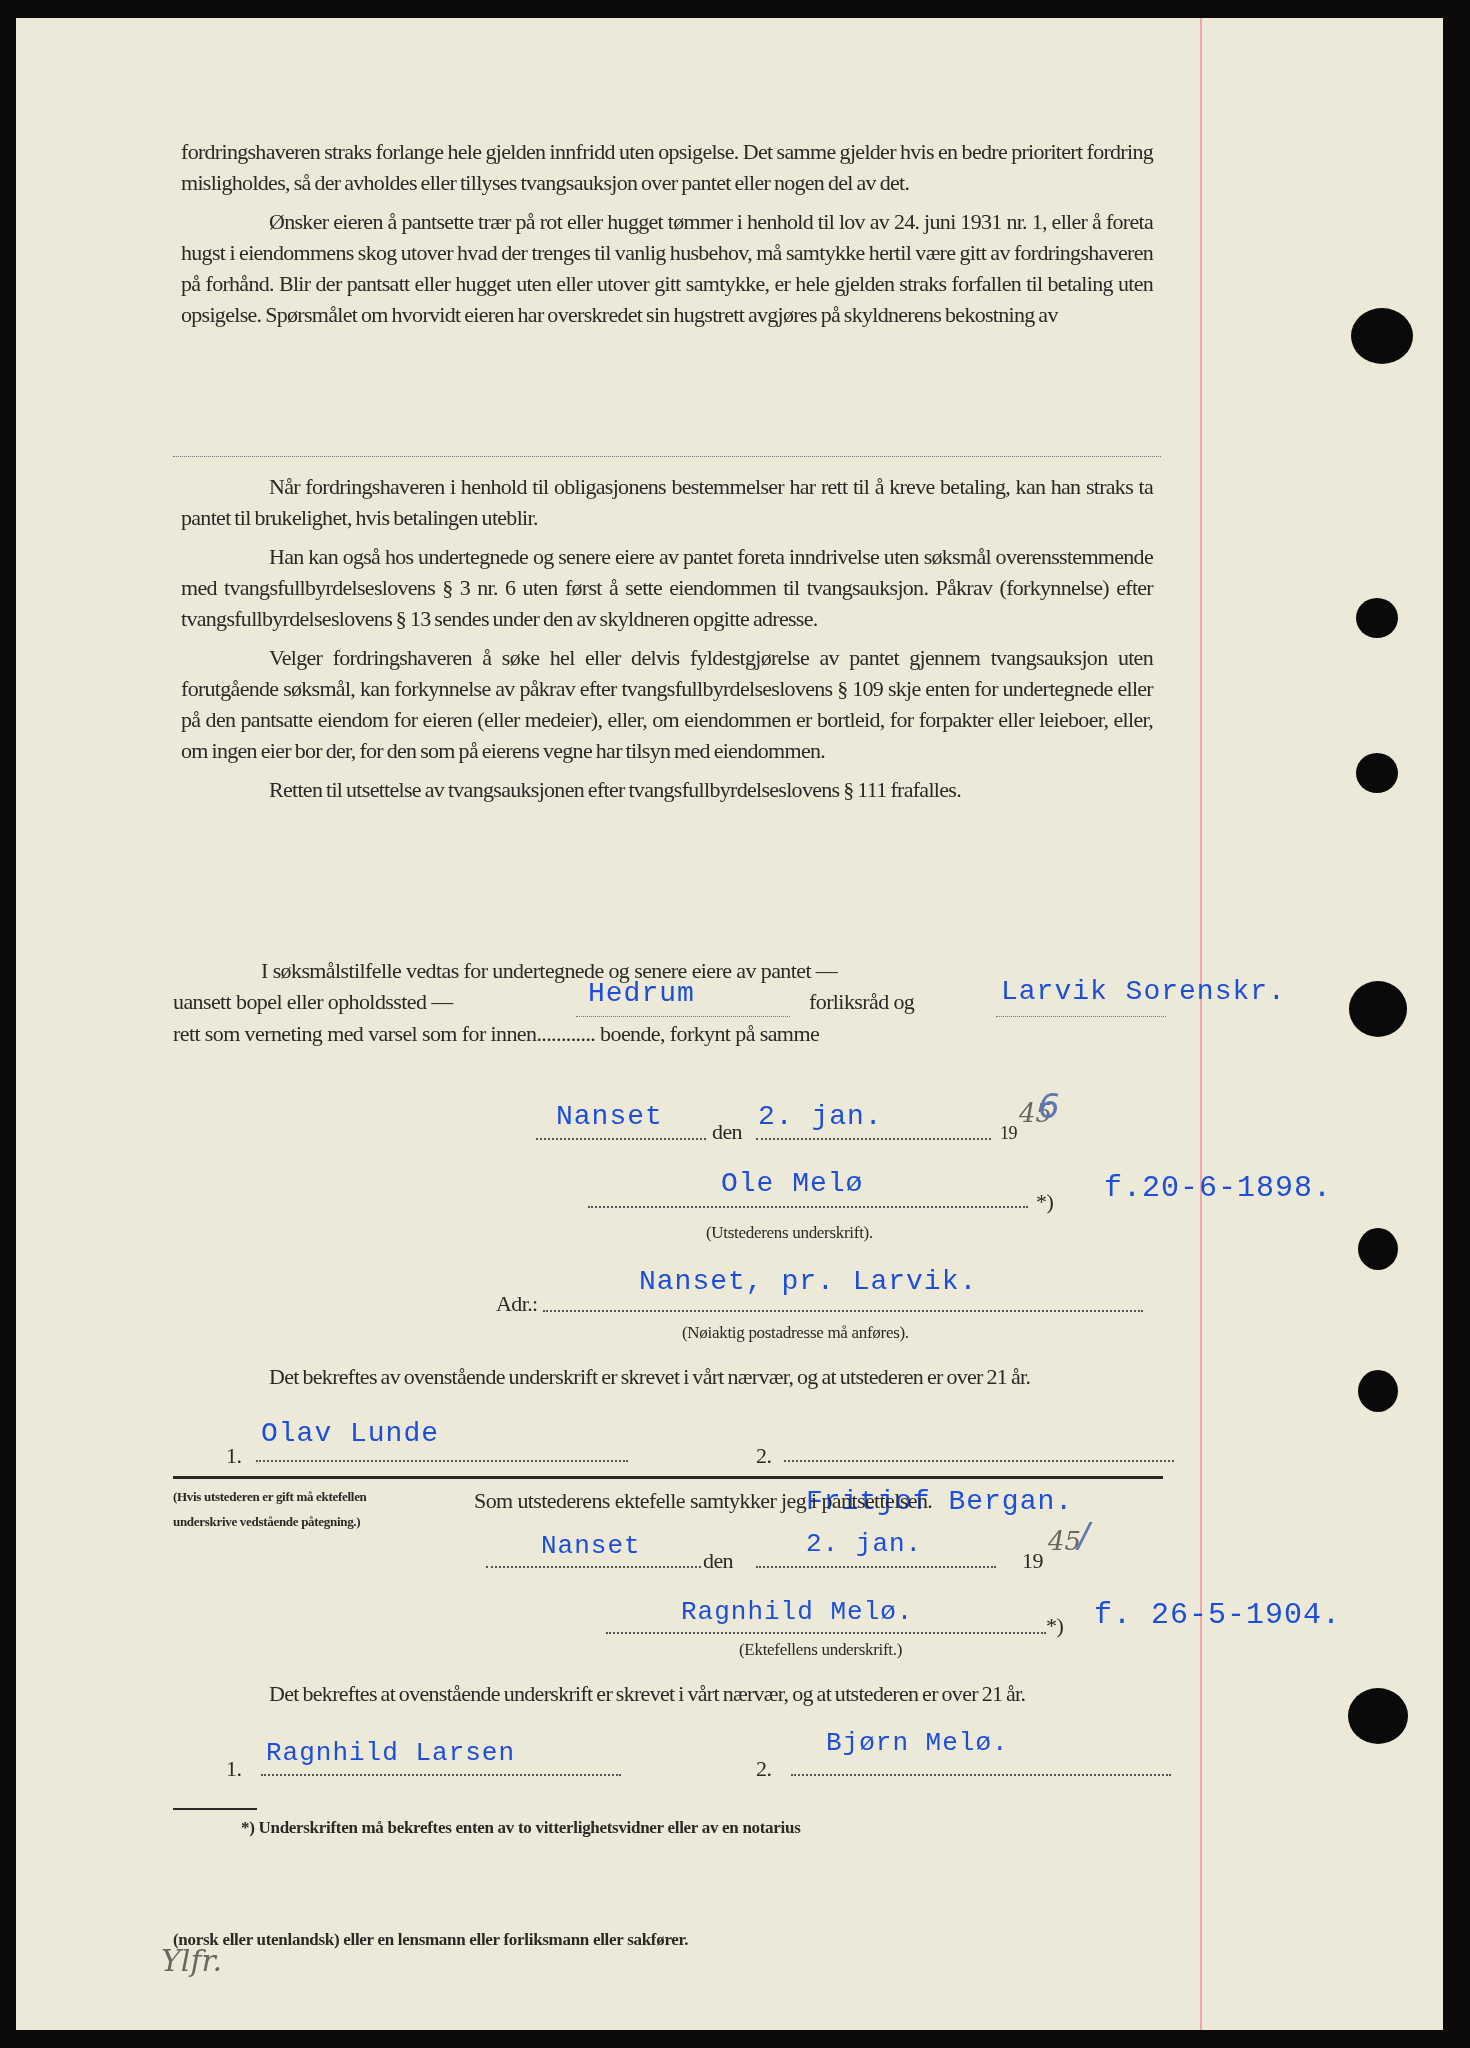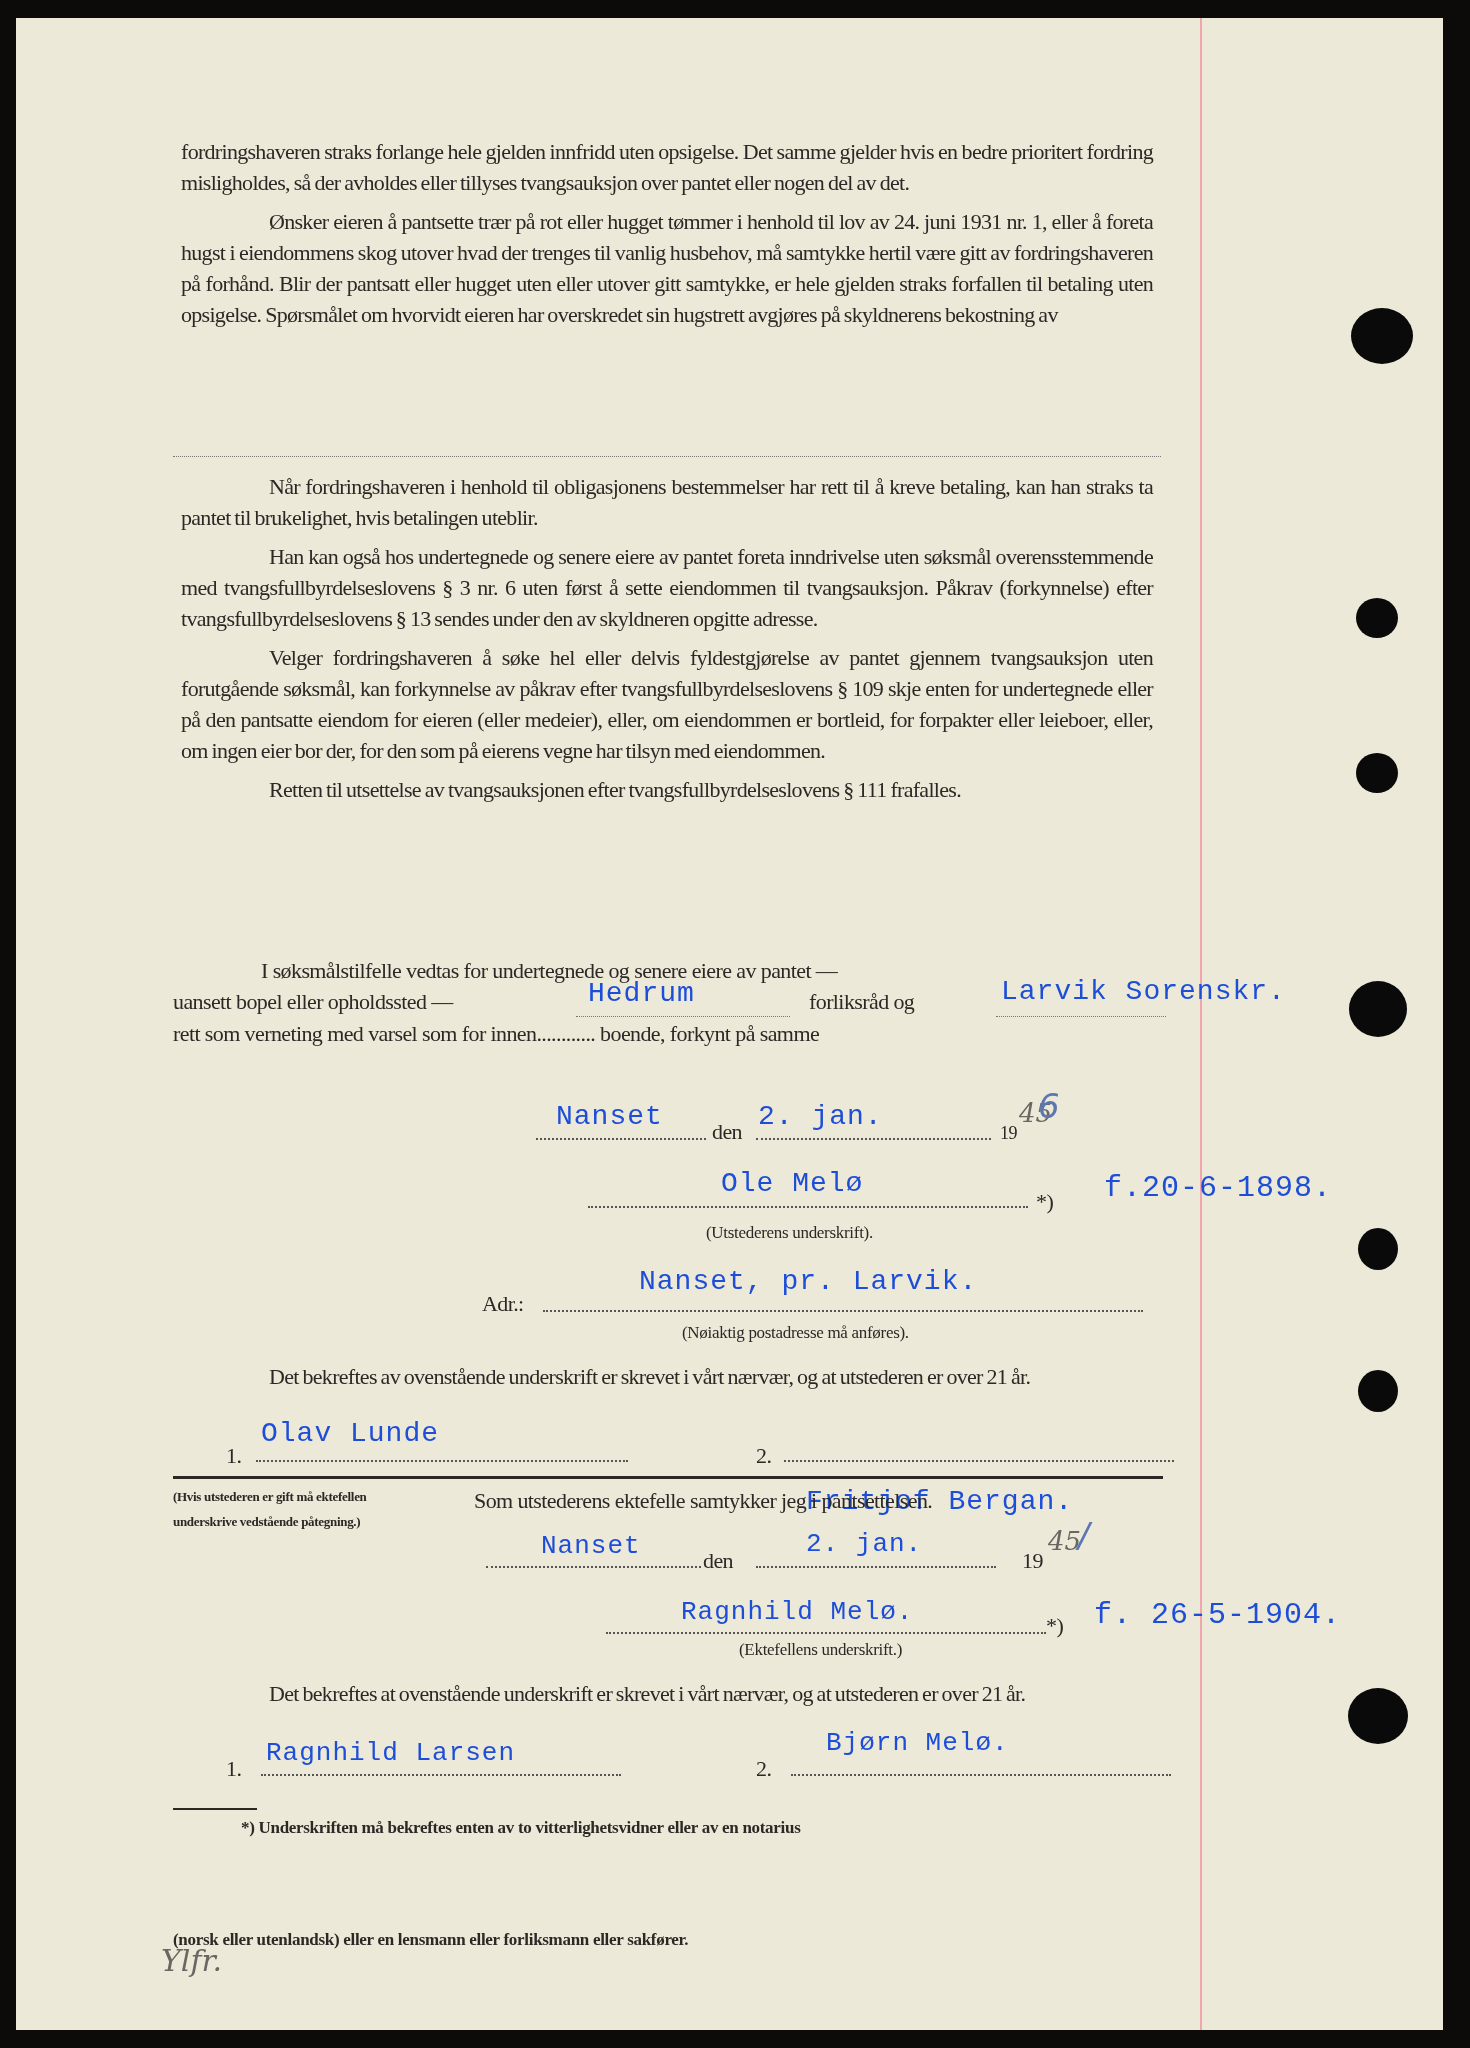--- a/index.html
+++ b/index.html
@@ -63,21 +63,21 @@
   <div class="txt" style="left:984px; top:1100px; font-size:18px; font-family:'Liberation Serif',serif;">19</div>
   <div class="hand" style="left:1003px; top:1080px;">45</div>
   <div class="blue" style="left:1022px; top:1068px;">6</div>
 
   <div class="type" style="left:705px; top:1150px;">Ole Melø</div>
   <div class="dots" style="left:572px; top:1188px; width:440px;"></div>
   <div class="txt" style="left:1020px; top:1168px; font-family:'Liberation Serif',serif;">*)</div>
   <div class="type" style="left:1088px; top:1153px; font-size:30px;">f.20-6-1898.</div>
   <div class="small" style="left:690px; top:1205px;">(Utstederens underskrift).</div>
 
-  <div class="txt" style="left:466px; top:1270px; font-family:'Liberation Serif',serif;">Adr.:</div>
+  <div class="txt" style="left:480px; top:1270px; font-family:'Liberation Serif',serif;">Adr.:</div>
   <div class="type" style="left:623px; top:1248px;">Nanset, pr. Larvik.</div>
   <div class="dots" style="left:527px; top:1292px; width:600px;"></div>
   <div class="small" style="left:666px; top:1305px;">(Nøiaktig postadresse må anføres).</div>
 
   <div class="para" style="top:1335px; width:990px;">
     <p class="indent">Det bekreftes av ovenstående underskrift er skrevet i vårt nærvær, og at utstederen er over 21 år.</p>
   </div>
   <div class="txt" style="left:210px; top:1422px; font-family:'Liberation Serif',serif;">1.</div>
   <div class="type" style="left:245px; top:1400px;">Olav Lunde</div>
   <div class="dots" style="left:240px; top:1442px; width:372px;"></div>

